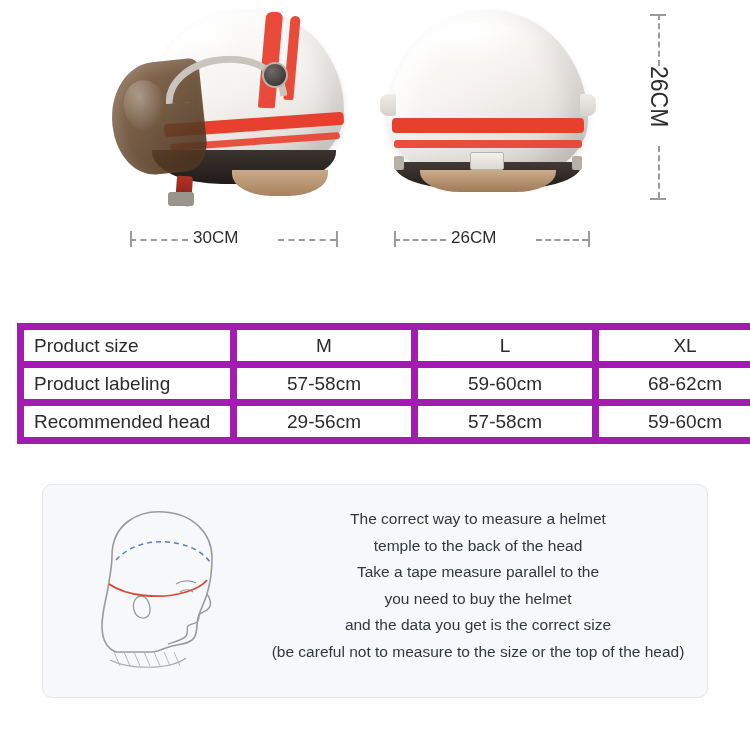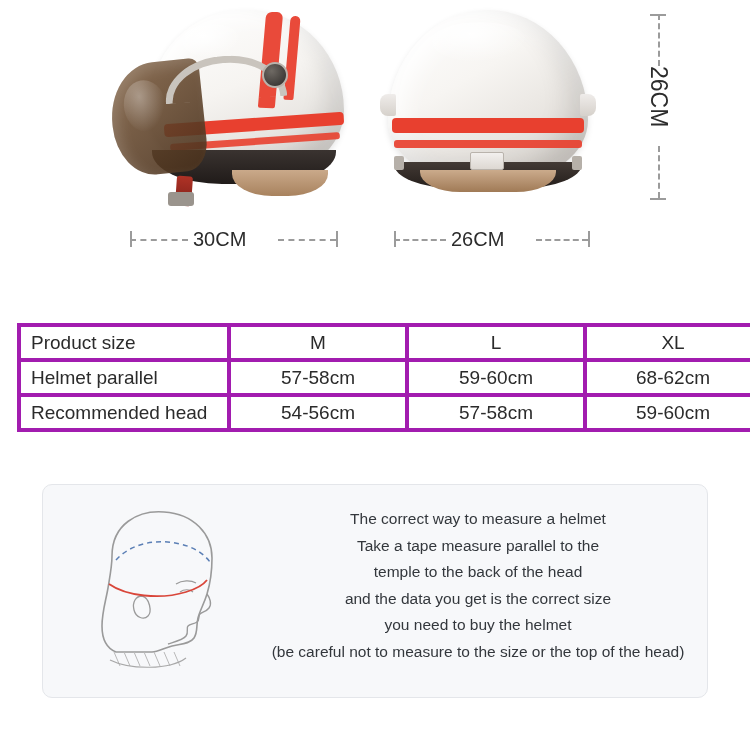--- a/index.html
+++ b/index.html
@@ -280,21 +280,21 @@
     top: 84px;
     width: 16px;
     height: 22px;
     background: linear-gradient(180deg,#efecea,#d6d1cb);
     border-radius: 2px 8px 8px 2px;
   }
 
   
   .dim-label {
     position: absolute;
-    font-size: 20px;
+    font-size: 17px;
     color: #2c2c2c;
     font-family: "Liberation Sans", sans-serif;
     white-space: nowrap;
   }
   .dim-h-line {
     position: absolute;
     border-top: 2px dashed #9b9b9b;
     height: 0;
   }
   .dim-v-line {
@@ -326,21 +326,21 @@
   
   .size-table {
     position: absolute;
     left: 17px;
     top: 323px;
     width: 716px;
     border-collapse: collapse;
     table-layout: fixed;
   }
   .size-table td {
-    border: 4px solid #a21caf;
+    border: 7px solid #a21caf;
     height: 31px;
     text-align: center;
     font-size: 19px;
     color: #2b2b2b;
     font-family: "Liberation Sans", sans-serif;
     padding: 0;
   }
   .size-table td.rowhead {
     text-align: left;
     padding-left: 10px;
@@ -438,28 +438,28 @@
 
 <table class="size-table">
   <tbody>
     <tr>
       <td class="rowhead" style="width:196px;">Product size</td>
       <td style="width:174px;">M</td>
       <td style="width:174px;">L</td>
       <td style="width:172px;">XL</td>
     </tr>
     <tr>
-      <td class="rowhead">Helmet parallel</td>
+      <td class="rowhead">Product labeling</td>
       <td>57-58cm</td>
       <td>59-60cm</td>
       <td>68-62cm</td>
     </tr>
     <tr>
       <td class="rowhead">Recommended head</td>
-      <td>54-56cm</td>
+      <td>29-56cm</td>
       <td>57-58cm</td>
       <td>59-60cm</td>
     </tr>
   </tbody>
 </table>
 
 <div class="info-box"></div>
 
 <svg class="head-figure" viewBox="0 0 190 180">
 
@@ -490,18 +490,18 @@
 
   <path d="M56 60 C70 44, 96 38, 120 44 C134 47, 144 54, 150 62" fill="none" stroke="#5b7fb5" stroke-width="1.5" stroke-dasharray="5 4"></path>
 
   <path d="M54 152 L60 166 M64 152 L70 166 M74 152 L80 166 M84 152 L90 166
            M94 152 L100 166 M104 152 L110 166 M114 152 L120 166" stroke="#b9b9b9" stroke-width="1" fill="none"></path>
   <path d="M50 160 C70 170, 110 170, 126 158" fill="none" stroke="#a8a8a8" stroke-width="1.2"></path>
 </svg>
 
 <div class="info-text">
   <div class="info-line">The correct way to measure a helmet</div>
+  <div class="info-line">temple to the back of the head</div>
   <div class="info-line">Take a tape measure parallel to the</div>
-  <div class="info-line">temple to the back of the head</div>
+  <div class="info-line">you need to buy the helmet</div>
   <div class="info-line">and the data you get is the correct size</div>
-  <div class="info-line">you need to buy the helmet</div>
   <div class="info-line">(be careful not to measure to the size or the top of the head)</div>
 </div>
 
 </body></html>

